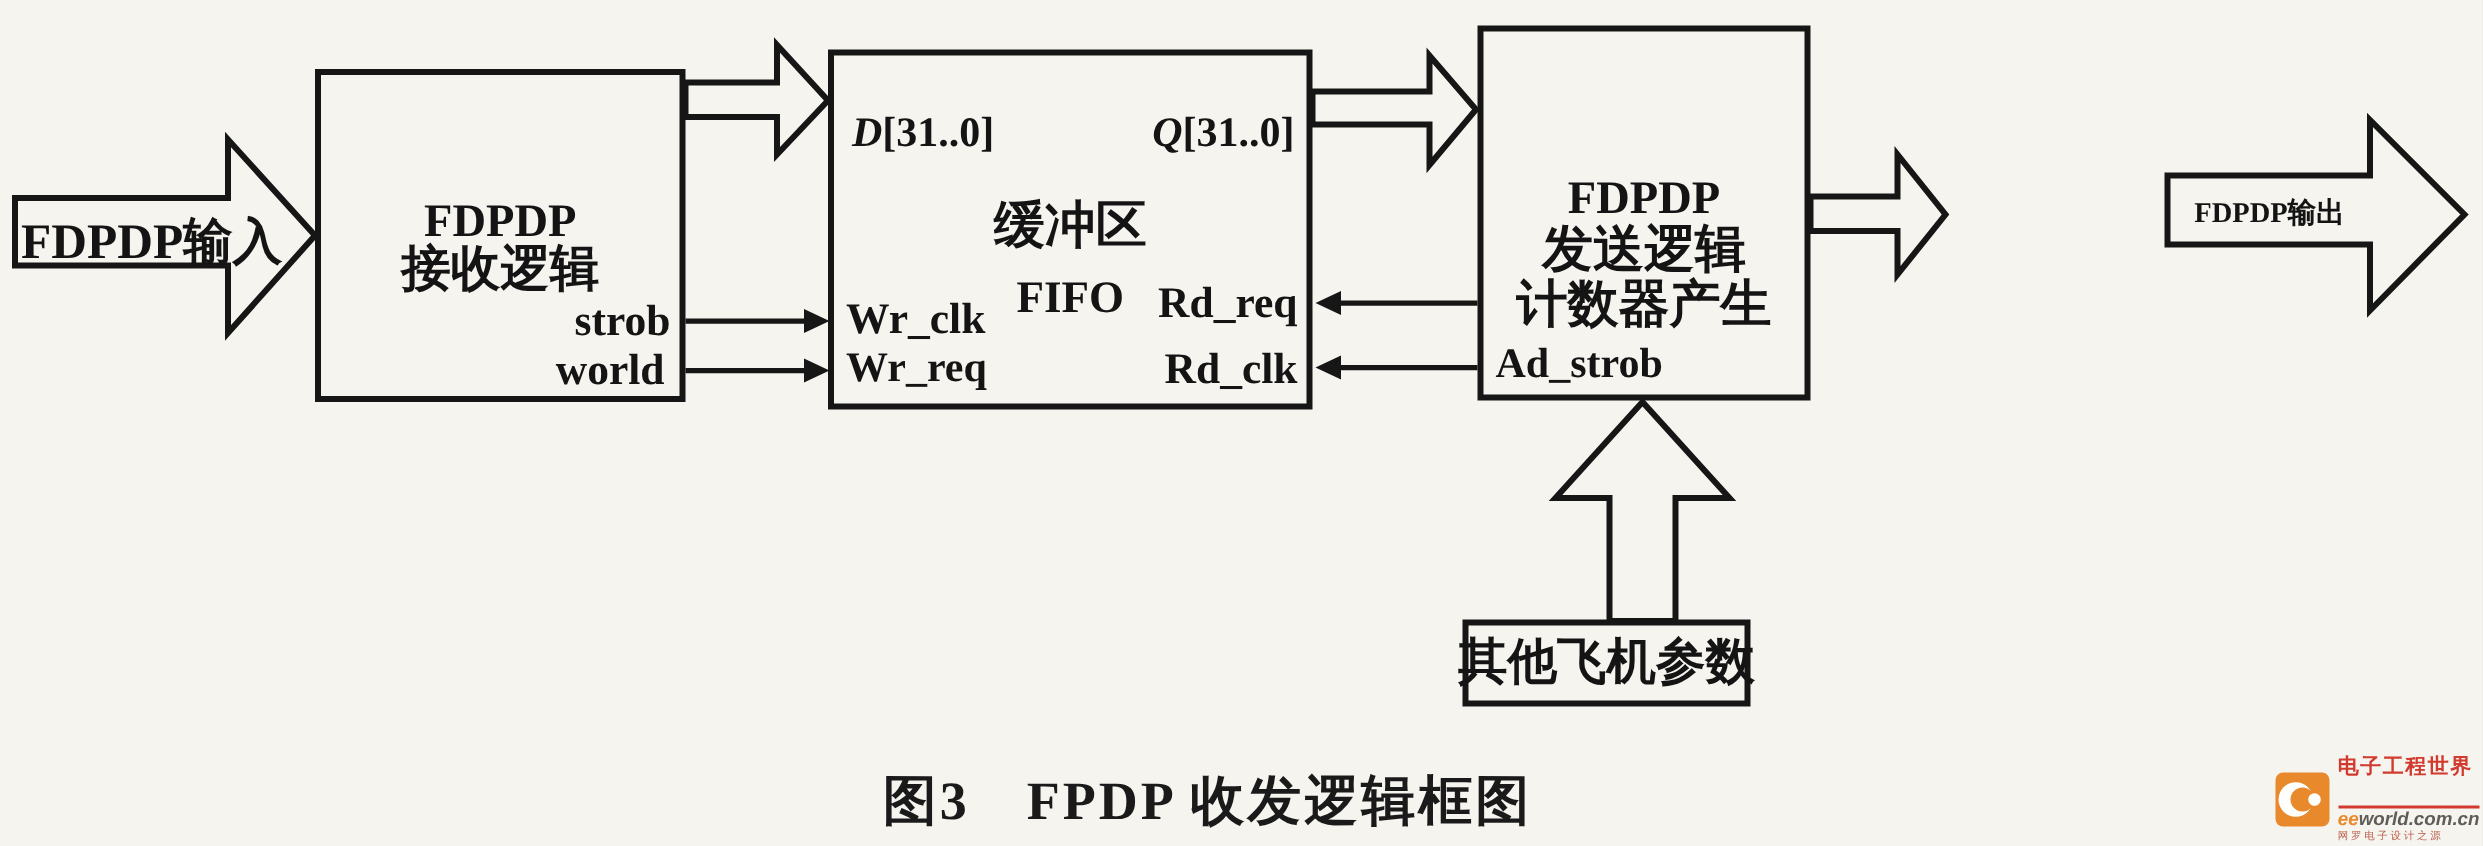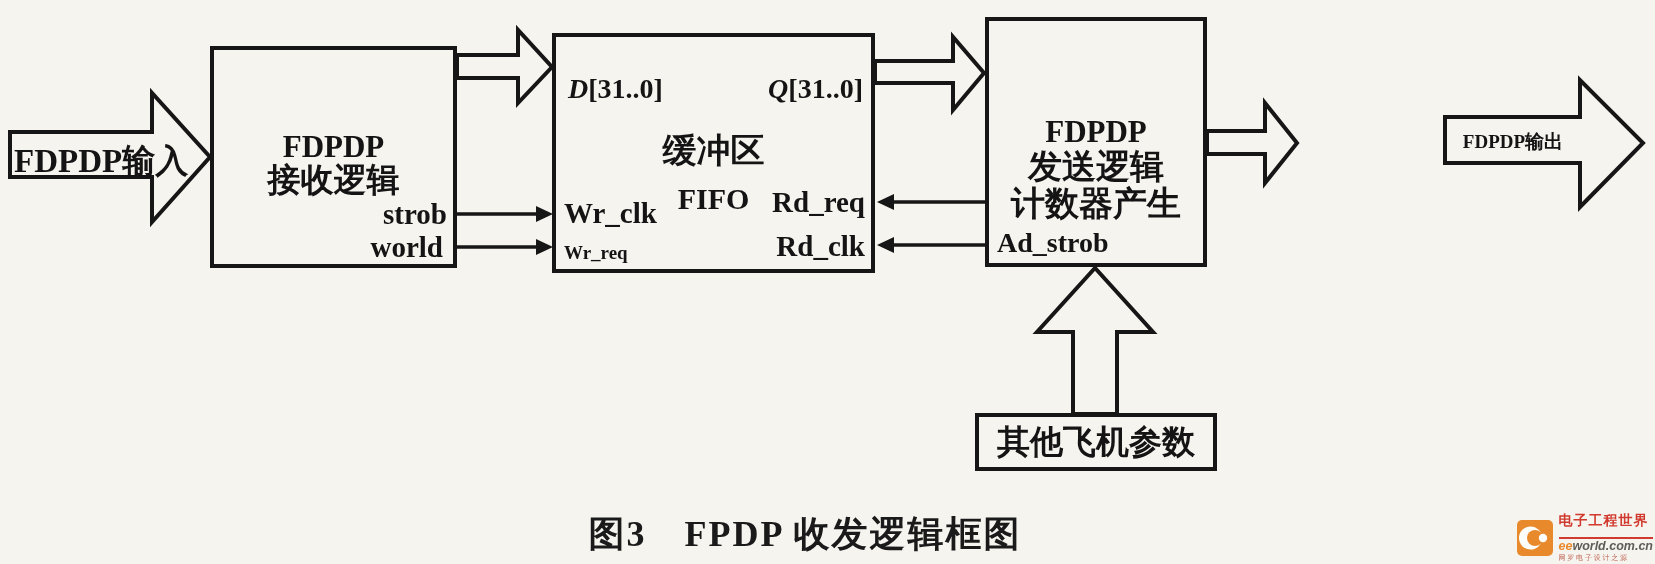--- a/index.html
+++ b/index.html
@@ -29,21 +29,21 @@
   
   .wm {
     position:absolute; right:2px; bottom:2px;
     display:flex; align-items:center; gap:5px; opacity:0.93;
   }
   .wm-col { display:flex; flex-direction:column; }
   .wm-name {
     font-family:"Liberation Sans","DejaVu Sans",sans-serif;
     font-size:14px; font-weight:bold; color:#cf2d20;
     letter-spacing:1px; border-bottom:2px solid #cf2d20;
-    padding-bottom:8px; line-height:1.1; white-space:nowrap;
+    padding-bottom:18px; line-height:1.1; white-space:nowrap;
   }
   .wm-url {
     font-family:"Liberation Sans","DejaVu Sans",sans-serif;
     font-size:12.5px; font-weight:bold; font-style:italic;
     color:#55514c; line-height:1.2; white-space:nowrap;
   }
   .wm-url .ee { color:#e8821e; }
   .wm-tag {
     font-family:"Liberation Sans","DejaVu Sans",sans-serif;
     font-size:7px; color:#b85542; letter-spacing:1.8px;
@@ -86,34 +86,34 @@
     <div class="lbl" style="right:6px;top:149px;font-size:29px;">strob</div>
     <div class="lbl" style="right:10px;top:182px;font-size:29px;">world</div>
   </div>
 
   <div class="box" style="left:552px;top:33px;width:323px;height:240px;">
     <div class="lbl" style="left:12px;top:37px;font-size:28px;"><span class="itb">D</span><span>[31..0]</span></div>
     <div class="lbl" style="right:8px;top:37px;font-size:28px;"><span class="itb">Q</span><span>[31..0]</span></div>
     <div class="lbl" style="left:0;right:0;text-align:center;top:96px;font-size:34px;">缓冲区</div>
     <div class="lbl" style="left:0;right:0;text-align:center;top:130px;font-size:30px;margin-top:16px;">FIFO</div>
     <div class="lbl" style="left:8px;top:161px;font-size:29px;">Wr_clk</div>
-    <div class="lbl" style="left:8px;top:194px;font-size:19px;margin-top:12px;">Wr_req</div>
+    <div class="lbl" style="left:8px;top:194px;font-size:28px;">Wr_req</div>
     <div class="lbl" style="right:6px;top:150px;font-size:29px;">Rd_req</div>
     <div class="lbl" style="right:6px;top:194px;font-size:29px;">Rd_clk</div>
   </div>
 
   <div class="box" style="left:985px;top:17px;width:222px;height:250px;">
     <div class="lbl" style="left:0;right:0;text-align:center;top:95px;font-size:31px;">FDPDP</div>
     <div class="lbl" style="left:0;right:0;text-align:center;top:128px;font-size:34px;">发送逻辑</div>
     <div class="lbl" style="left:0;right:0;text-align:center;top:165px;font-size:34px;">计数器产生</div>
     <div class="lbl" style="left:8px;top:207px;font-size:28px;">Ad_strob</div>
   </div>
 
 
-  <div class="box flexc" style="left:975px;top:413px;width:242px;height:58px;">
+  <div class="box flexc" style="left:975px;top:413px;width:192px;height:58px;">
     <div class="lbl" style="position:static;font-size:33px;">其他飞机参数</div>
   </div>
 
   <div class="io-label flexc" style="left:1446px;top:119px;width:134px;height:46px;font-size:19px;">FDPDP输出</div>
 
   <div class="caption">图3　FPDP 收发逻辑框图</div>
 
   <div class="wm">
     <svg width="38" height="38" viewBox="0 0 38 38">
       <rect x="1" y="1" width="36" height="36" rx="5" fill="#e8821e"></rect>

